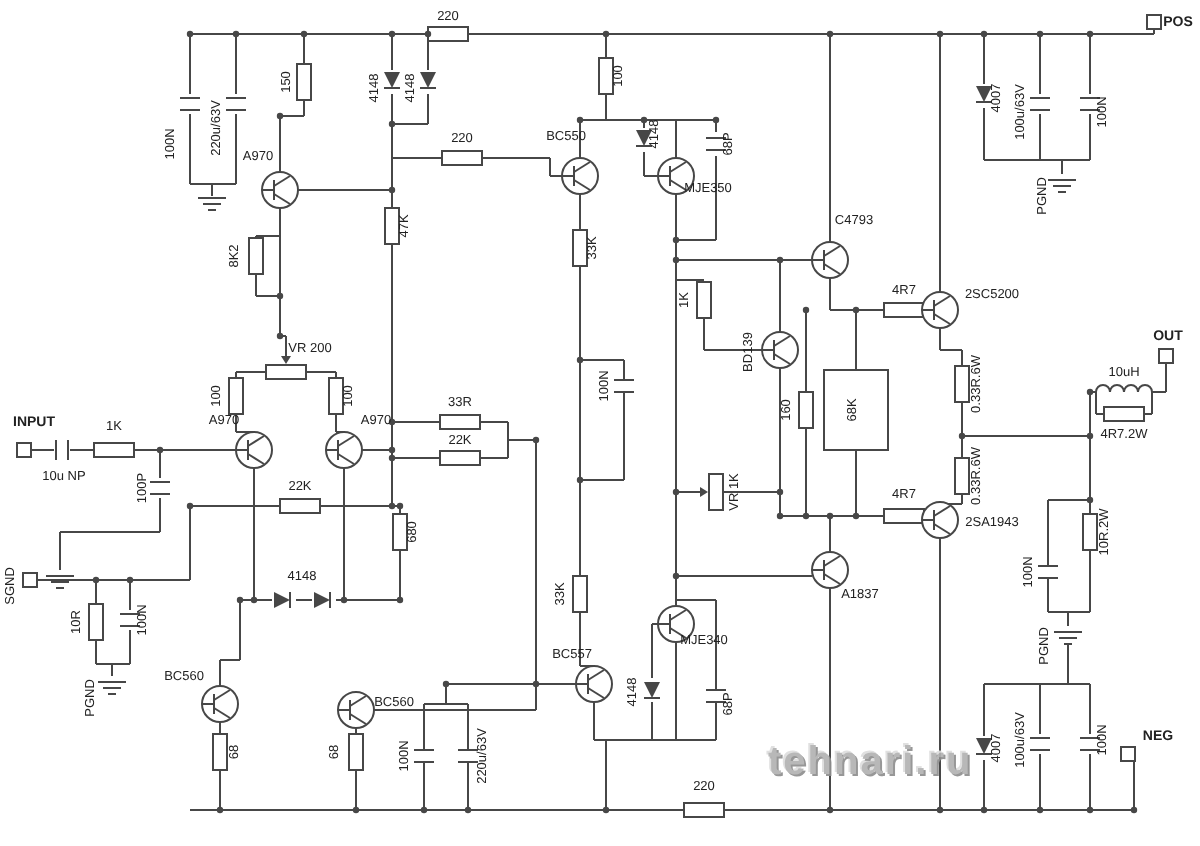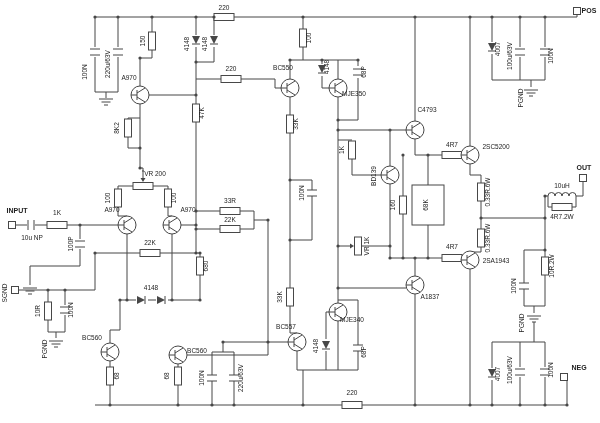--- a/index.html
+++ b/index.html
@@ -669,13 +669,14 @@
         <text class="lb" text-anchor="middle" x="562" y="219">4R7.2W</text>
         <text class="lb" text-anchor="middle" transform="translate(554 266) rotate(-90)" x="0" y="0">10R.2W</text>
         <text class="lb" text-anchor="middle" transform="translate(516 286) rotate(-90)" x="0" y="0">100N</text>
         <text class="lb" text-anchor="middle" transform="translate(524 323) rotate(-90)" x="0" y="0">PGND</text>
         <text class="lb" text-anchor="middle" transform="translate(500 374) rotate(-90)" x="0" y="0">4007</text>
         <text class="lb" text-anchor="middle" transform="translate(512 370) rotate(-90)" x="0" y="0">100u/63V</text>
         <text class="lb" text-anchor="middle" transform="translate(553 370) rotate(-90)" x="0" y="0">100N</text>
         <text class="lb bb" text-anchor="middle" x="579" y="370">NEG</text>
       </g>
     </svg>
+  <div class="watermark">tehnari.ru</div>
 </div>
 
 </body></html>

